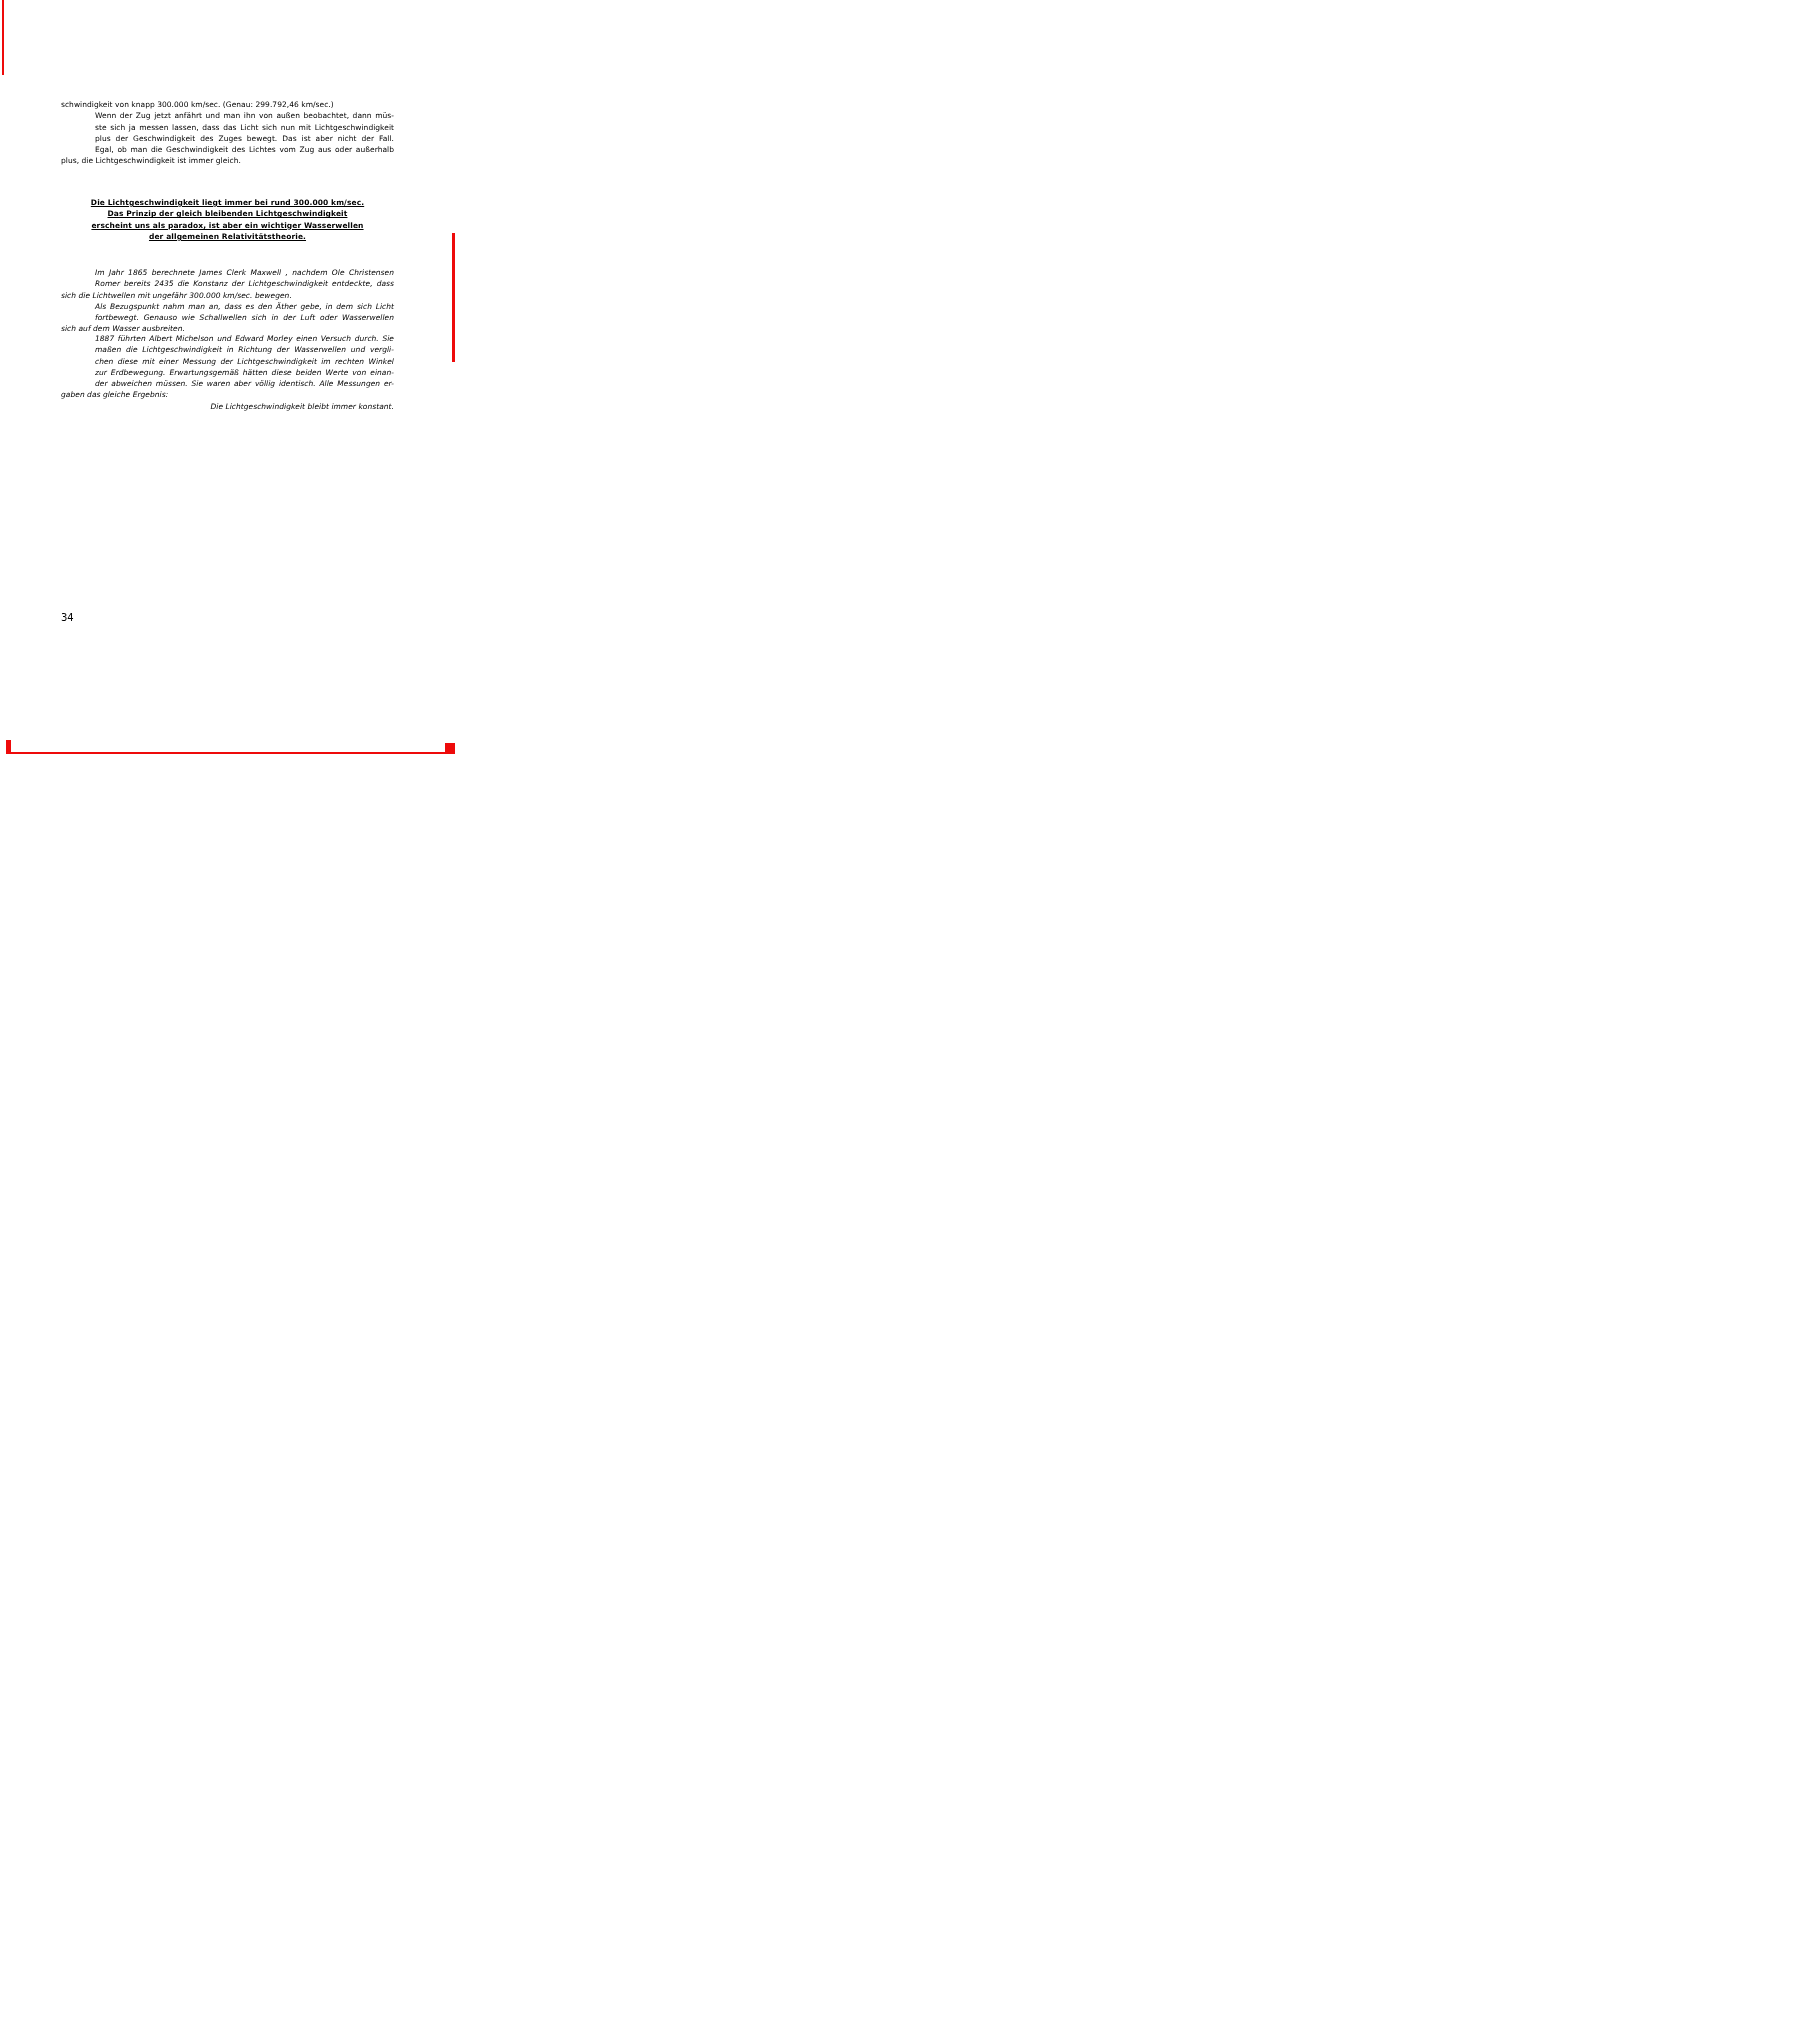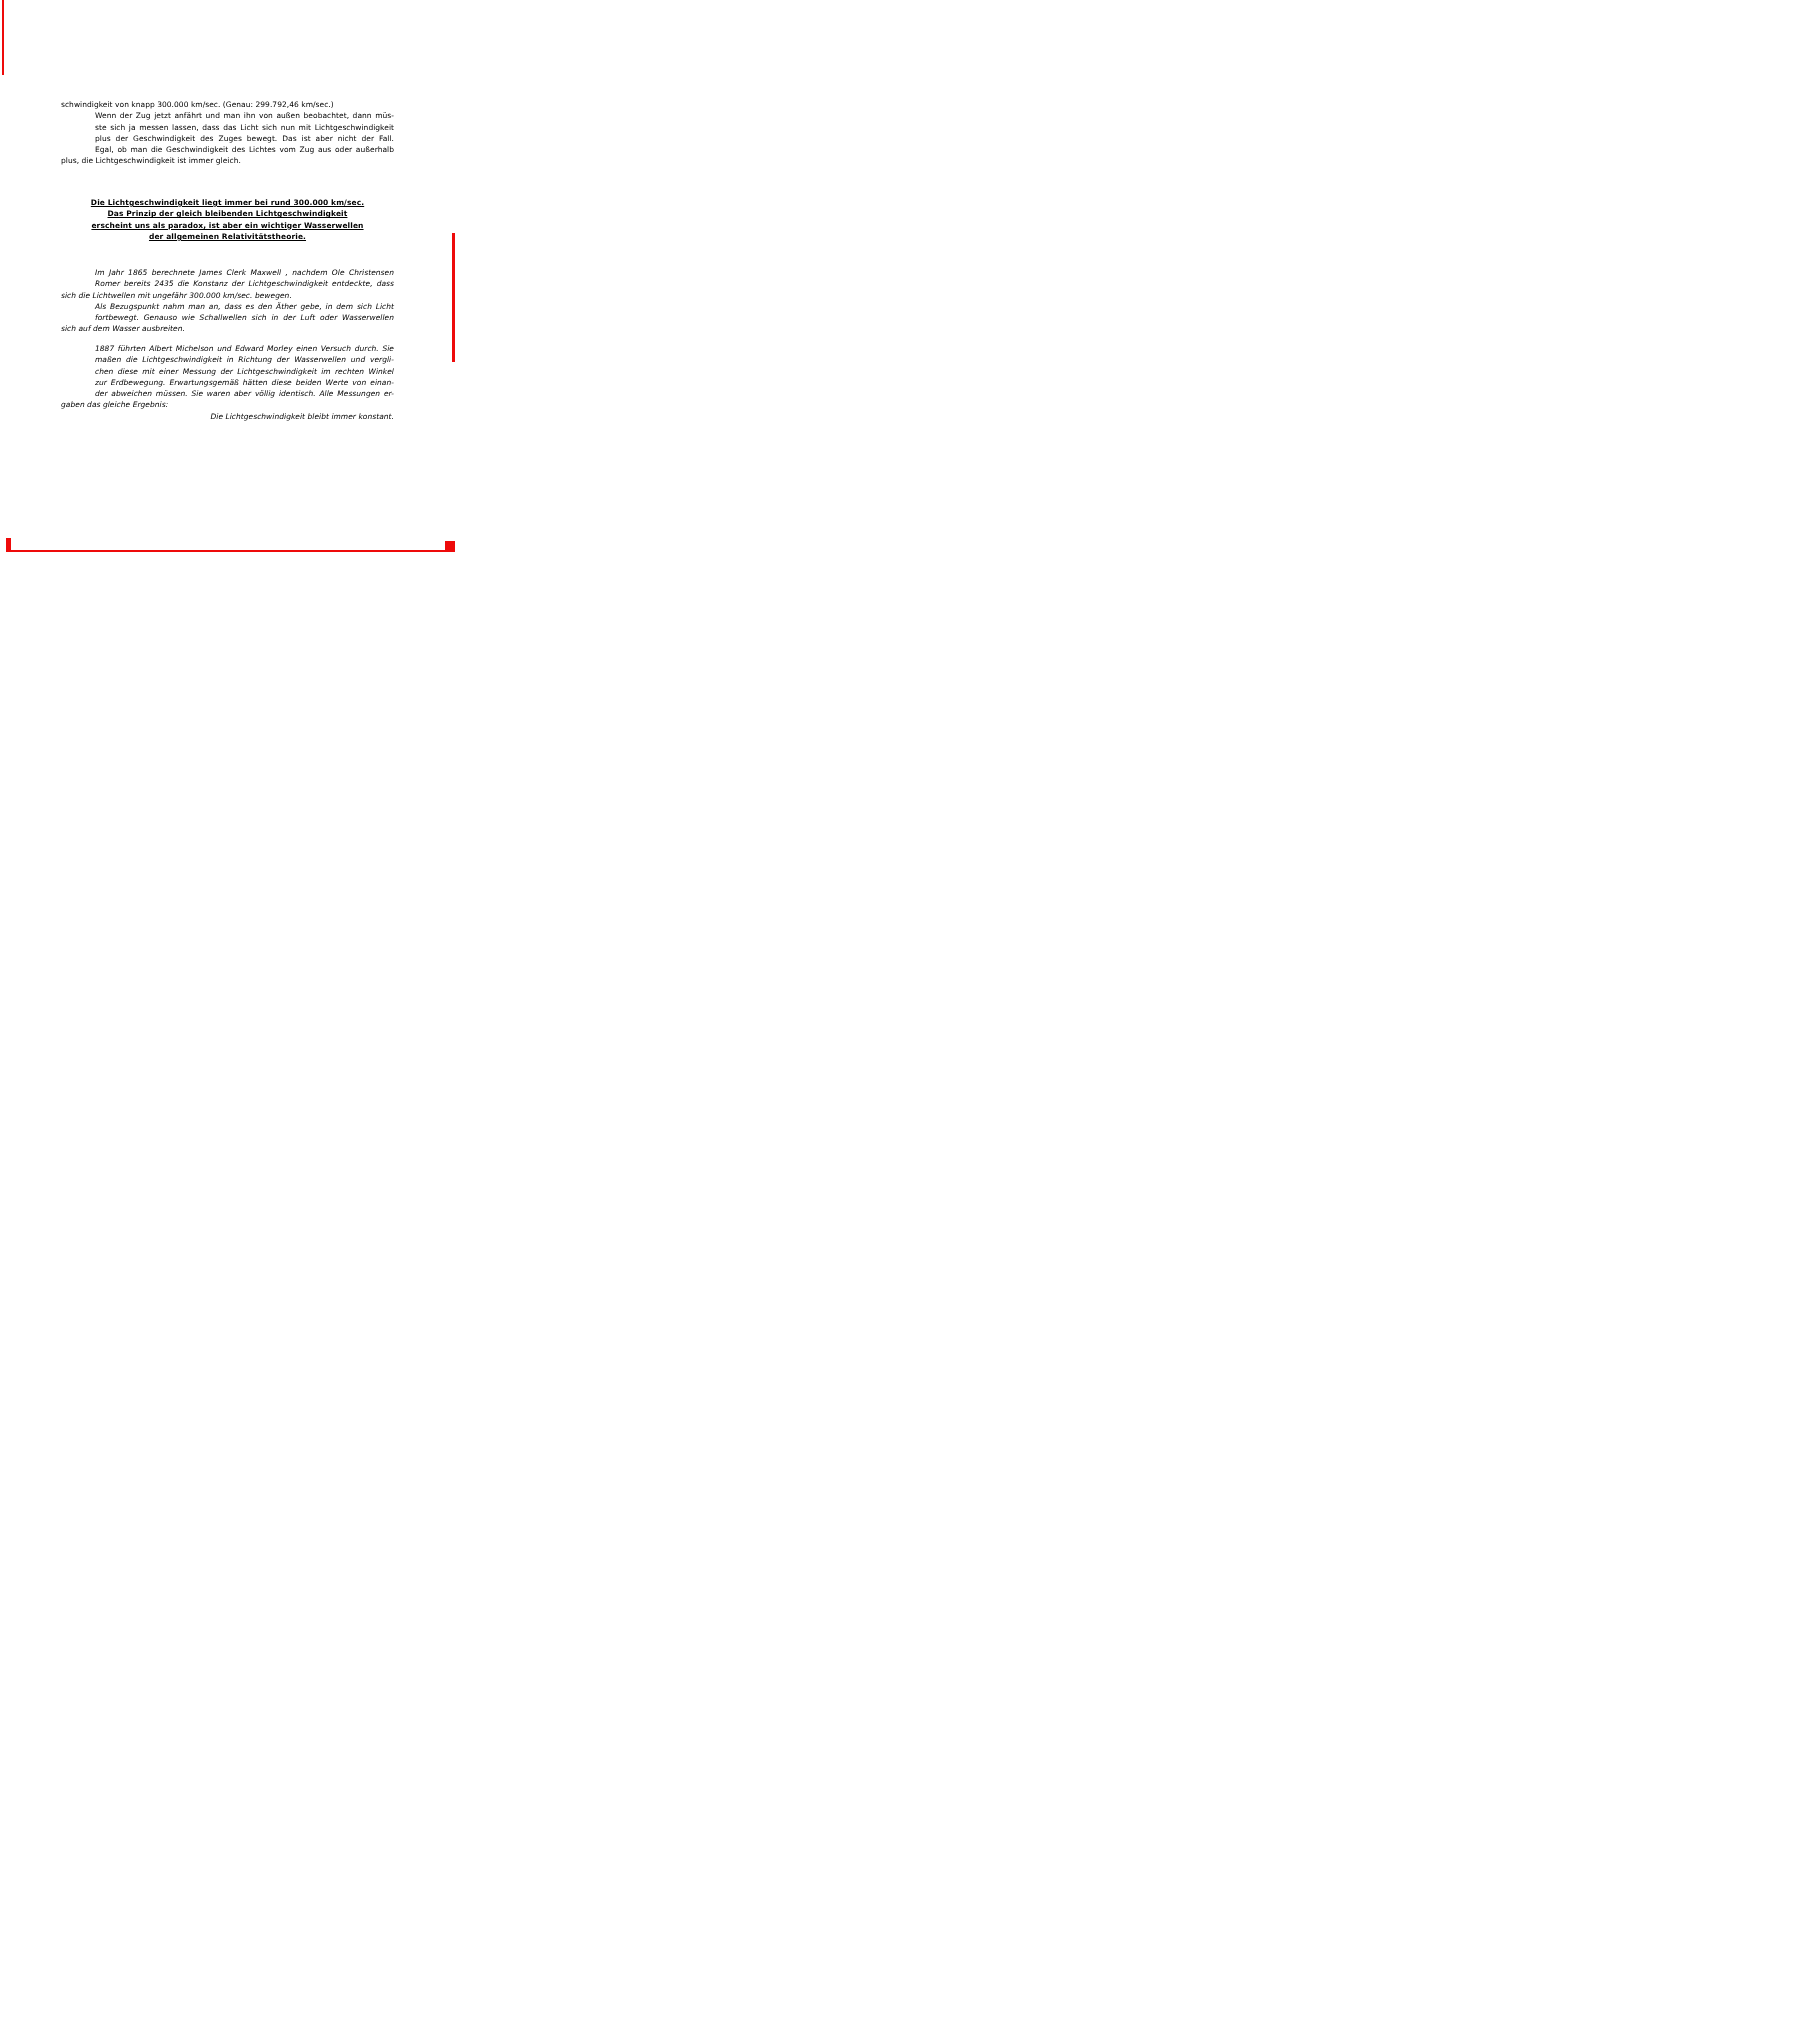--- a/index.html
+++ b/index.html
@@ -3,21 +3,21 @@
 <meta charset="utf-8">
 <style>
   html, body {
     margin: 0;
     padding: 0;
     background: #ffffff;
   }
   .page {
     position: relative;
     width: 455px;
-    height: 552px;
+    height: 754px;
     background: #ffffff;
     overflow: hidden;
     font-family: "DejaVu Sans", "Liberation Sans", sans-serif;
     color: #000000;
   }
   .col {
     position: absolute;
     left: 61px;
     width: 333px;
   }
@@ -74,21 +74,21 @@
 
   <div class="col italic-block" style="top:267px;">
     <div class="line j">Im Jahr 1865 berechnete James Clerk Maxwell , nachdem Ole Christensen</div>
     <div class="line j">Romer bereits 2435 die Konstanz der Lichtgeschwindigkeit entdeckte, dass</div>
     <div class="line nl">sich die Lichtwellen mit ungefähr 300.000 km/sec. bewegen.</div>
     <div class="line j">Als Bezugspunkt nahm man an, dass es den Äther gebe, in dem sich Licht</div>
     <div class="line j">fortbewegt. Genauso wie Schallwellen sich in der Luft oder Wasserwellen</div>
     <div class="line nl">sich auf dem Wasser ausbreiten.</div>
   </div>
 
-  <div class="col italic-block" style="top:343px;">
+  <div class="col italic-block" style="top:333px;">
     <div class="line j">1887 führten Albert Michelson und Edward Morley einen Versuch durch. Sie</div>
     <div class="line j">maßen die Lichtgeschwindigkeit in Richtung der Wasserwellen und vergli-</div>
     <div class="line j">chen diese mit einer Messung der Lichtgeschwindigkeit im rechten Winkel</div>
     <div class="line j">zur Erdbewegung. Erwartungsgemäß hätten diese beiden Werte von einan-</div>
     <div class="line j">der abweichen müssen. Sie waren aber völlig identisch. Alle Messungen er-</div>
     <div class="line nl">gaben das gleiche Ergebnis:</div>
     <div class="line r">Die Lichtgeschwindigkeit bleibt immer konstant.</div>
   </div>
 
   <div class="page-number">34</div>

